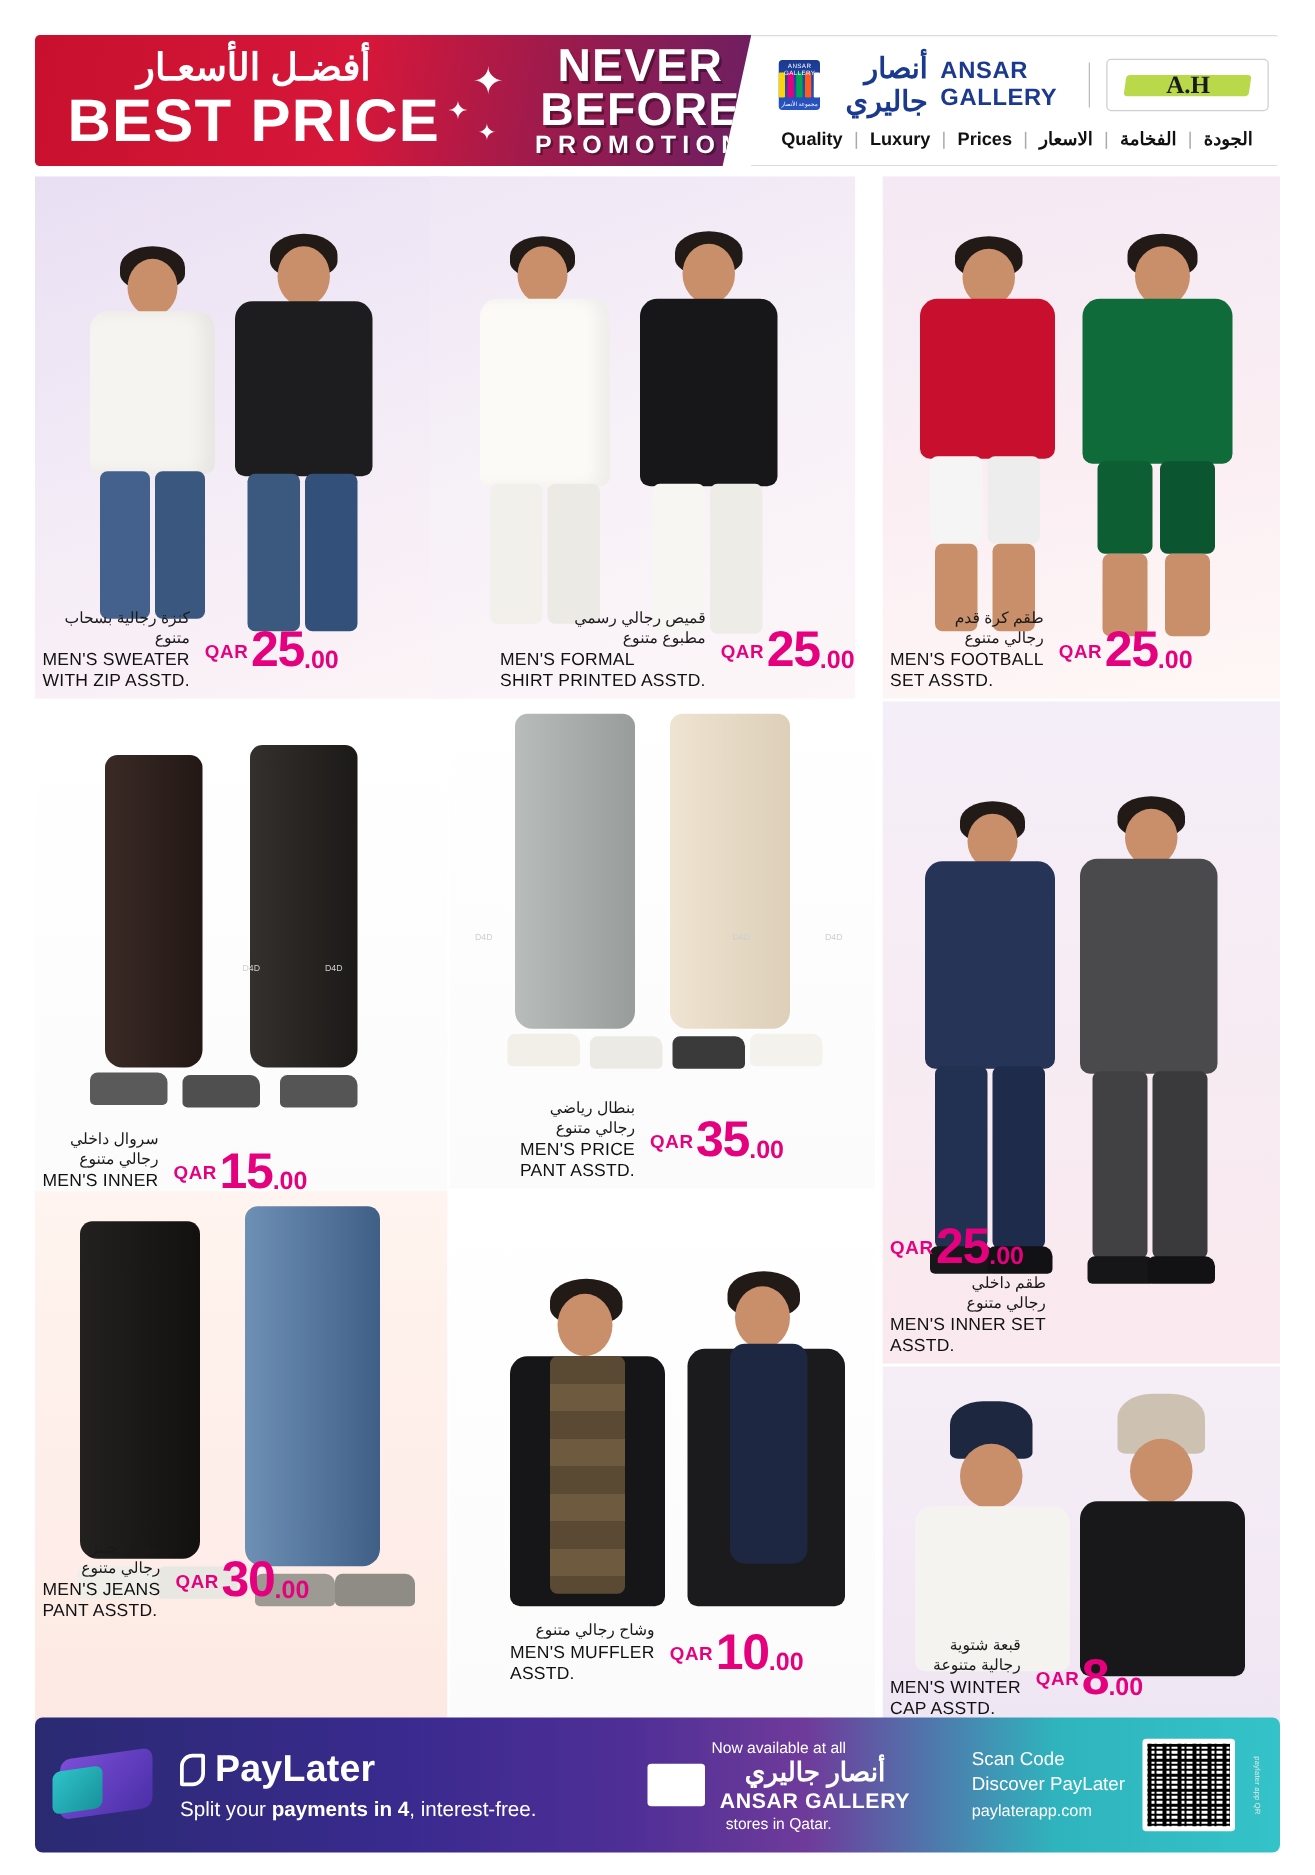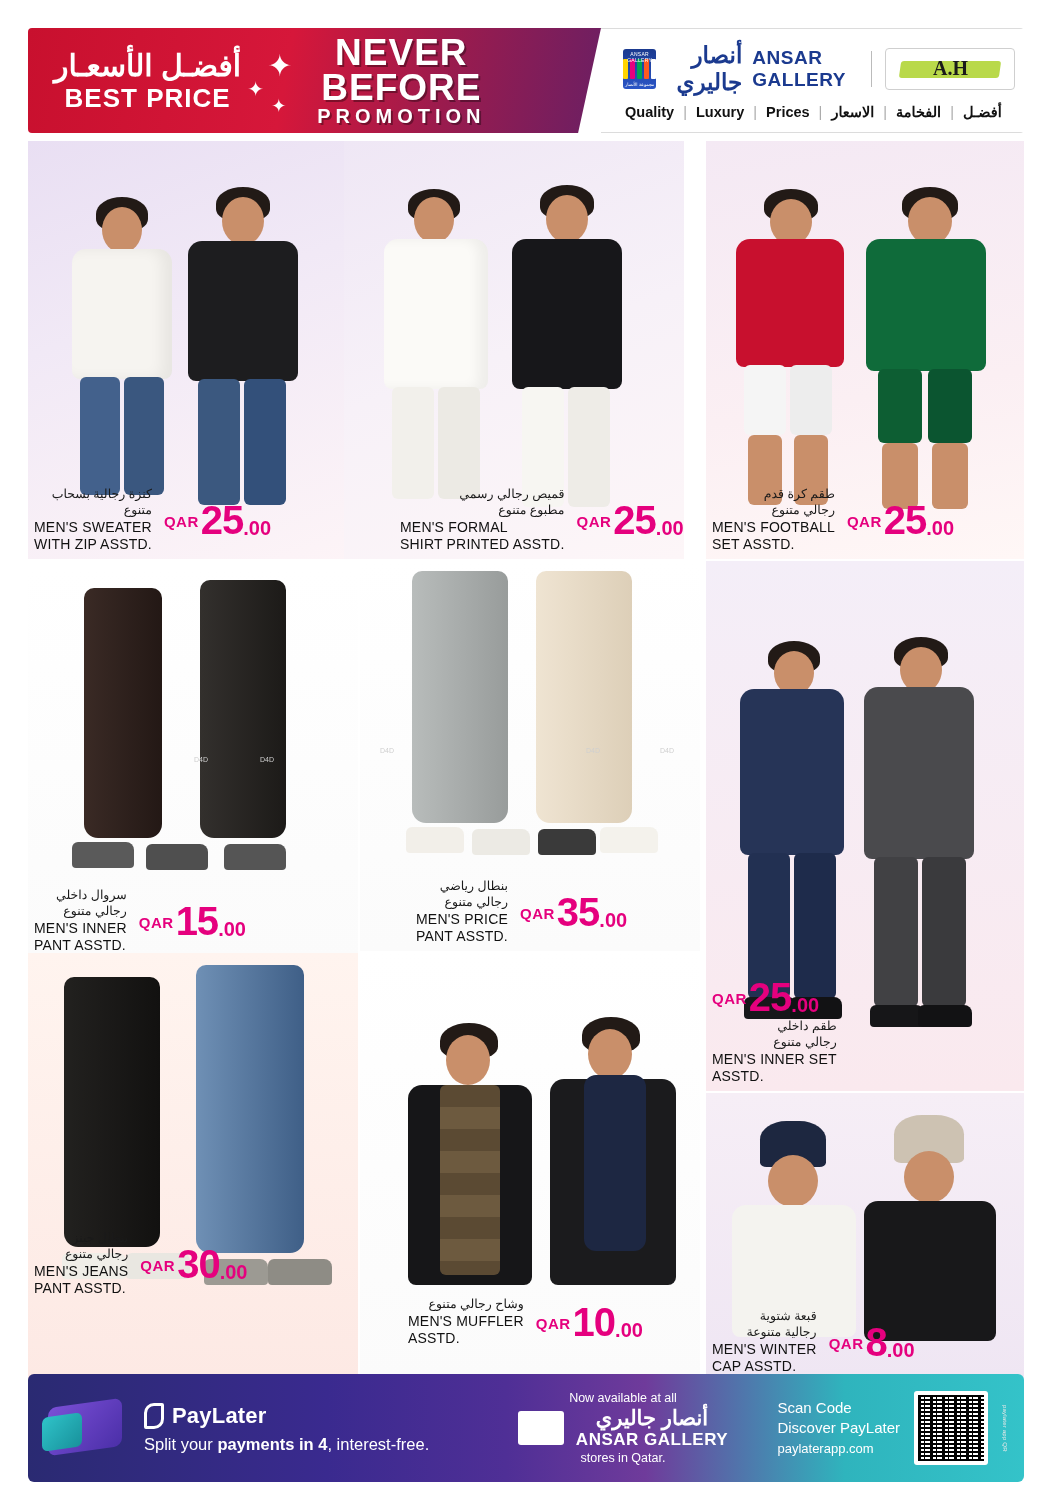--- a/index.html
+++ b/index.html
@@ -32,21 +32,21 @@
     align-items: center;
     padding-left: 26px;
     clip-path: polygon(0 0, 100% 0, 96% 100%, 0 100%);
   }
   .bestprice-block { color:#fff; text-align:center; line-height:1; }
   .bp-ar {
     font-size: 30px; font-weight: bold; letter-spacing: 1px;
     direction: rtl; margin-bottom: 4px;
   }
   .bp-en {
-    font-size: 26px; font-weight: bold; letter-spacing: 1px;
+    font-size: 48px; font-weight: bold; letter-spacing: 1px;
   }
   .sparkles { position:relative; width: 70px; height: 80px; }
   .spark {
     position:absolute; color:#fff; font-size: 26px; line-height:1;
   }
   .spark.s1 { left: 26px; top: 10px; font-size: 30px; }
   .spark.s2 { left: 6px; top: 38px; font-size: 20px; }
   .spark.s3 { left: 30px; top: 56px; font-size: 18px; }
   .never-block {
     color: #fff; text-align: center; line-height: 0.95;
@@ -179,21 +179,21 @@
     position:absolute; left:6px; top:10px; width:74px; height:48px;
     background: linear-gradient(135deg,#7a4fd6,#4b2fa8); border-radius:8px;
     transform: skewY(-8deg);
   }
   .wallet .w2 {
     position:absolute; left:0px; top:22px; width:40px; height:34px;
     background: linear-gradient(135deg,#2fc3c9,#18919b); border-radius:6px;
     transform: skewY(-8deg);
   }
   .paylater-text { margin-left: 10px; }
-  .pl-brand { font-size: 22px; font-weight: bold; letter-spacing:.2px; display:flex; align-items:center; }
+  .pl-brand { font-size: 30px; font-weight: bold; letter-spacing:.2px; display:flex; align-items:center; }
   .pl-brand .mark {
     display:inline-block; width:20px; height:26px; border:3px solid #fff; border-radius: 10px 2px 10px 2px;
     margin-right: 8px;
   }
   .pl-sub { font-size: 16.5px; margin-top: 6px; }
   .pl-sub b { font-weight: bold; }
 
   .fz2 { flex: 0 0 250px; text-align:center; }
   .fz2 .now { font-size: 12.5px; }
   .fz2 .ar { font-size: 21px; font-weight:bold; direction:rtl; margin-top:1px;}
@@ -274,21 +274,21 @@
         <span>Quality</span>
         <span class="sep">|</span>
         <span>Luxury</span>
         <span class="sep">|</span>
         <span>Prices</span>
         <span class="sep">|</span>
         <span class="ar">الاسعار</span>
         <span class="sep">|</span>
         <span class="ar">الفخامة</span>
         <span class="sep">|</span>
-        <span class="ar">أفضـل</span>
+        <span class="ar">الجودة</span>
       </div>
     </div>
   </div>
 
   <div class="content">
 
     <div class="col-left">
 
       <div class="cell" style="position:absolute;left:0;top:0;width:330px;height:418px;">
         <div class="photo ph-a">
@@ -349,21 +349,21 @@
 SHIRT PRINTED ASSTD.</div>
           </div>
           <div class="price">
             <span class="cur">QAR</span>
             <span class="amt">25</span>
             <span class="dec">.00</span>
           </div>
         </div>
       </div>
 
-      <div class="cell" style="position:absolute;left:0;top:429px;width:330px;height:390px;">
+      <div class="cell" style="position:absolute;left:0;top:445px;width:330px;height:390px;">
         <div class="photo ph-d">
           <div class="pantleg" style="left:56px;top:18px;width:78px;height:250px;background:linear-gradient(90deg,#3a2a25,#231815);"></div>
           <div class="pantleg" style="left:172px;top:10px;width:86px;height:258px;background:linear-gradient(90deg,#33302d,#1c1a18);"></div>
           <div class="shoe" style="left:44px;top:272px;width:62px;height:26px;background:#5a5a5a;"></div>
           <div class="shoe" style="left:118px;top:274px;width:62px;height:26px;background:#4f4f4f;"></div>
           <div class="shoe" style="left:196px;top:274px;width:62px;height:26px;background:#555;"></div>
           <span class="smalltag" style="left:166px;top:186px;">D4D</span>
           <span class="smalltag" style="left:232px;top:186px;">D4D</span>
         </div>
         <div class="info" style="left:6px;bottom:6px;">

